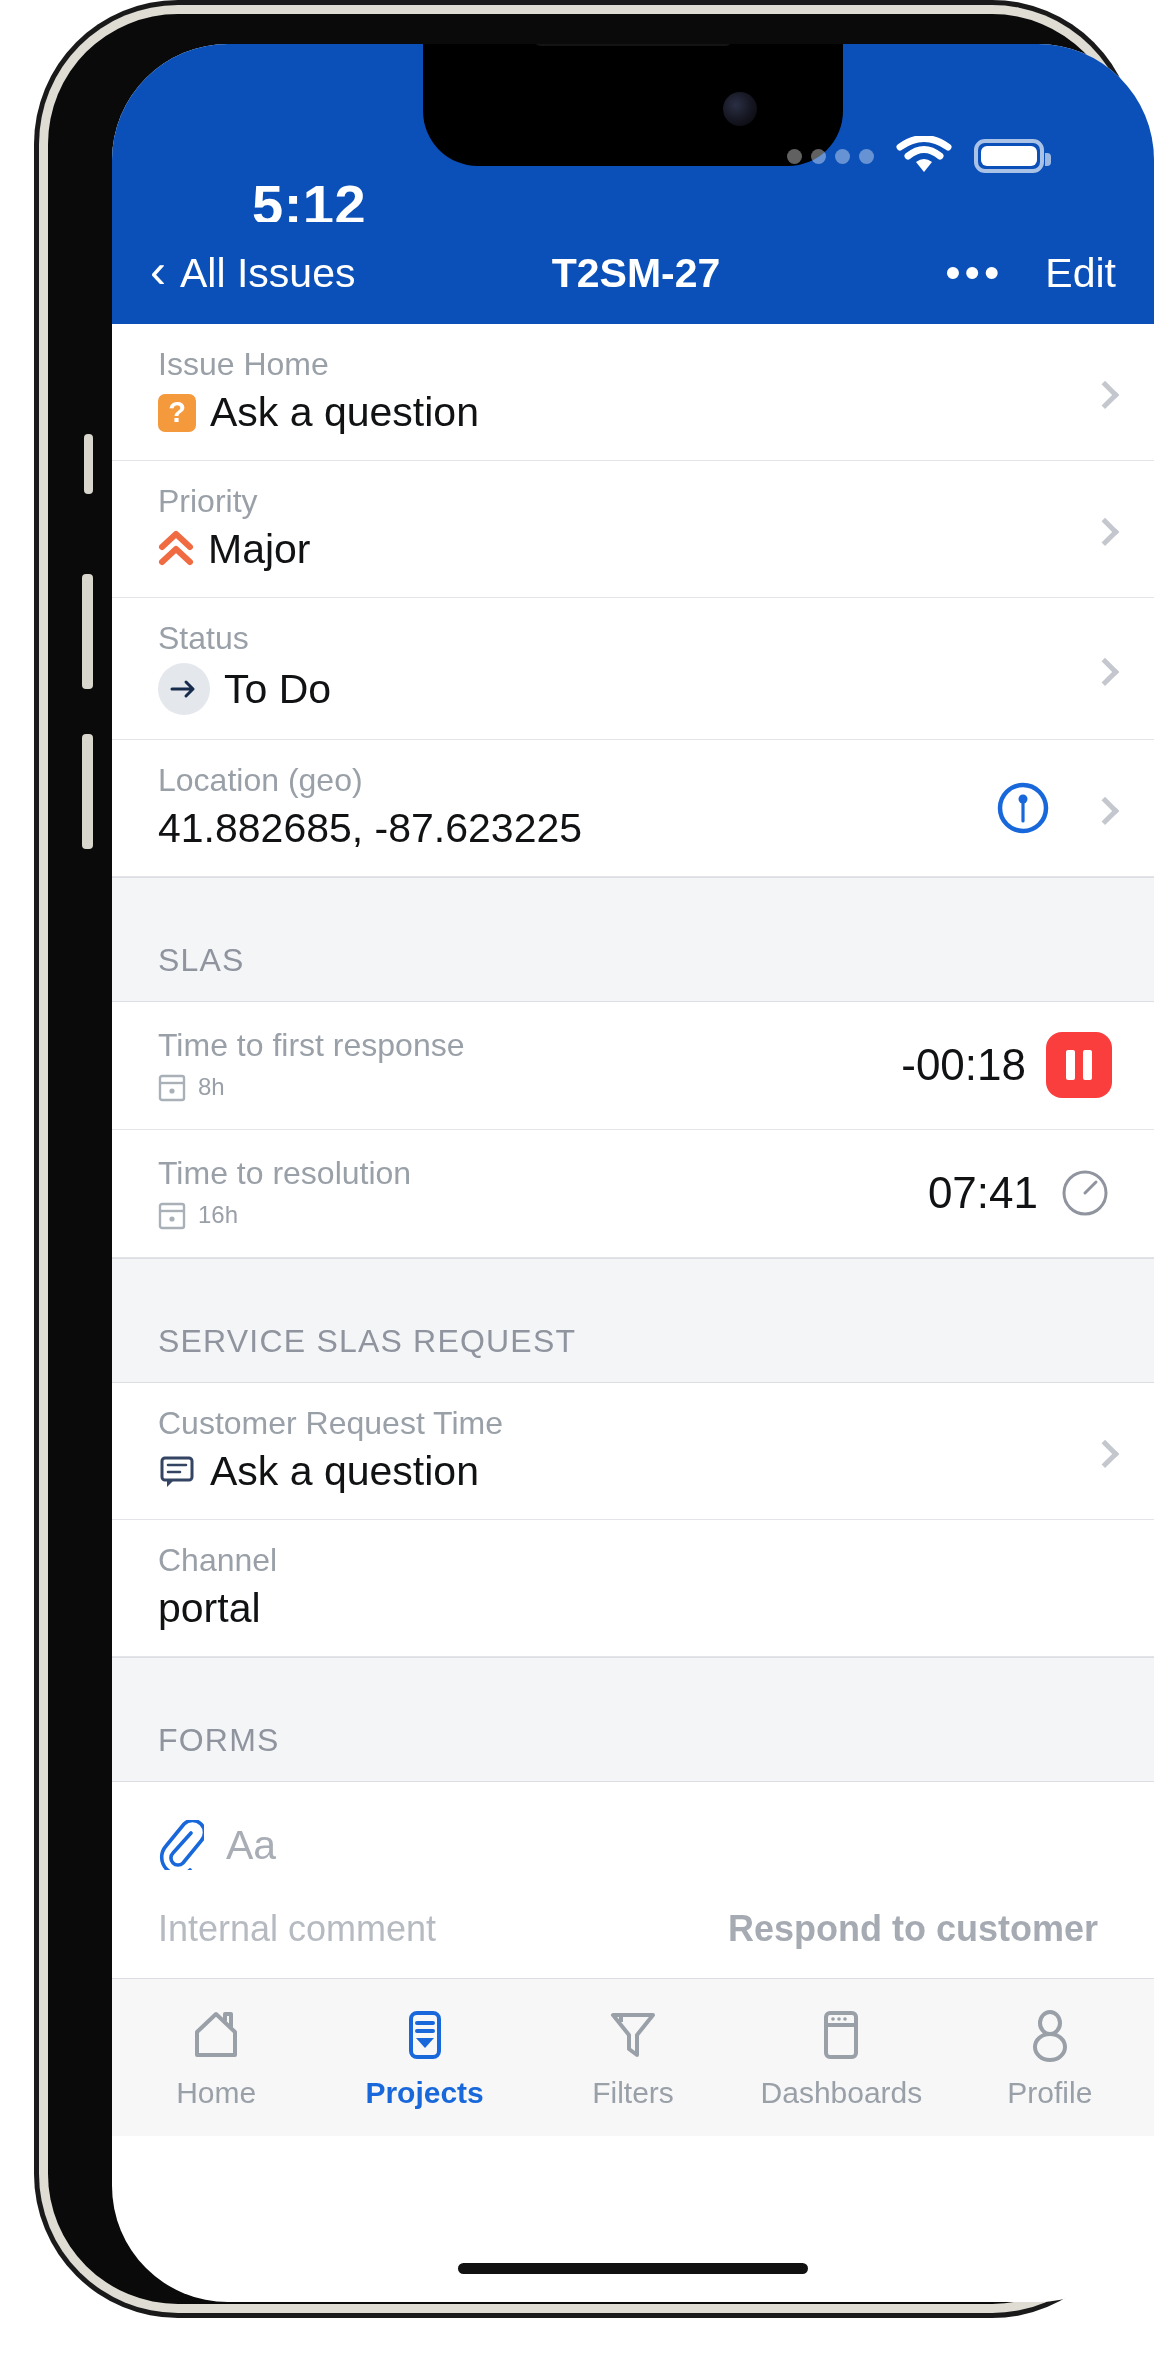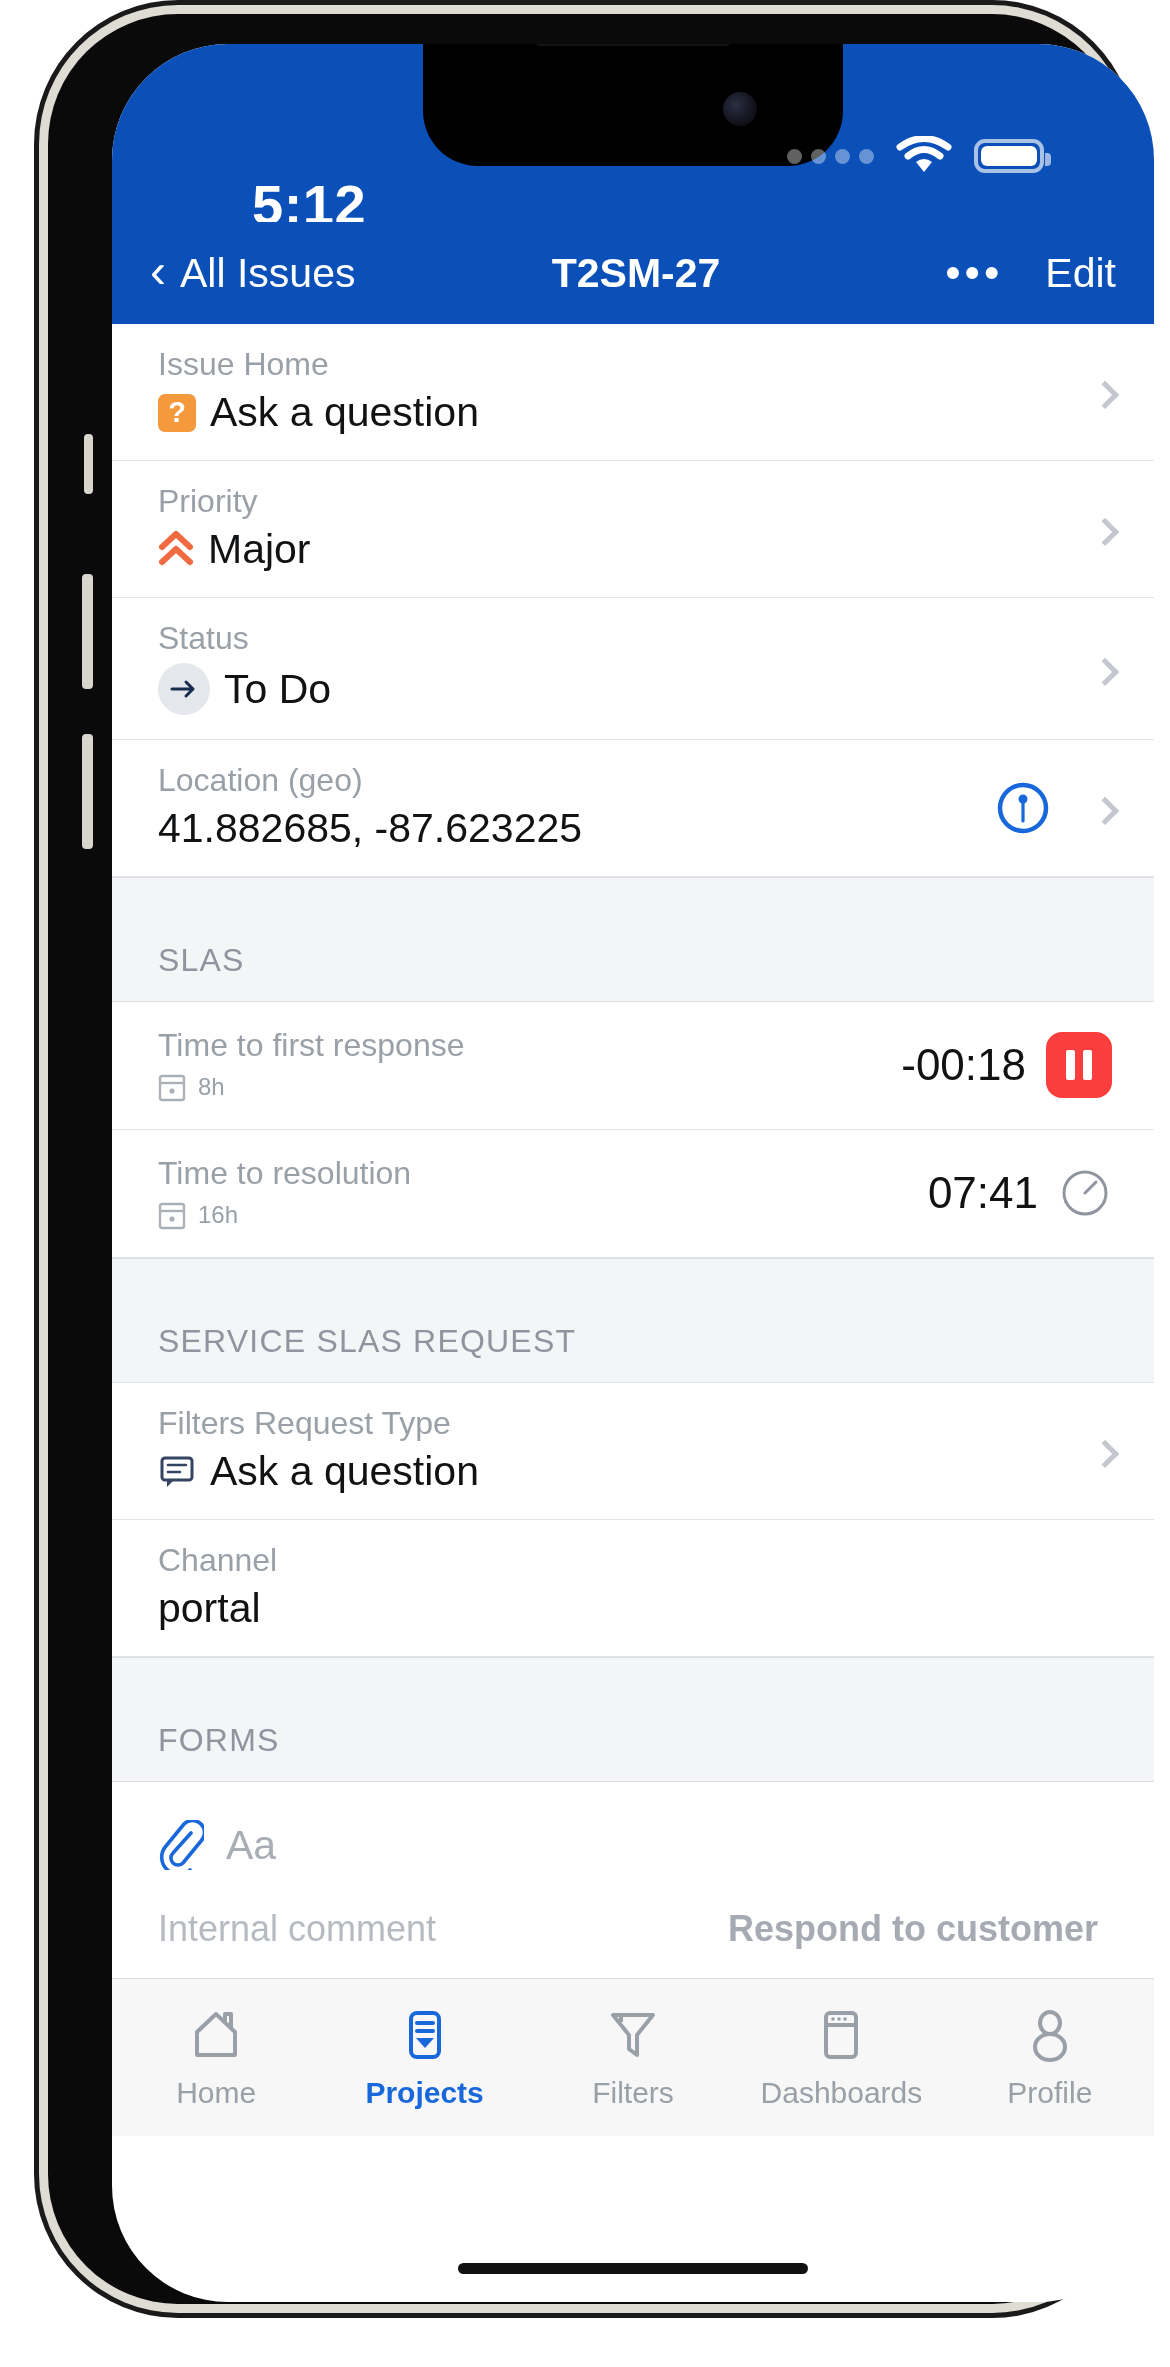--- a/index.html
+++ b/index.html
@@ -479,21 +479,21 @@
           <svg class="sla-clock" viewBox="0 0 54 54">
             <circle cx="27" cy="27" r="21" stroke="#8f949e" stroke-width="3" fill="none"></circle>
             <path d="M27 27 L38 16" stroke="#8f949e" stroke-width="3" stroke-linecap="round"></path>
           </svg>
         </div>
       </div>
 
       <div class="section-head">SERVICE SLAS REQUEST</div>
 
       <div class="field-row">
-        <div class="field-label">Filters Request Type</div>
+        <div class="field-label">Customer Request Time</div>
         <div class="field-value">
           <svg class="icon-request" viewBox="0 0 38 38">
             <rect x="4" y="5" width="30" height="22" rx="3" stroke="#344563" stroke-width="3" fill="#fff"></rect>
             <path d="M10 12 H28 M10 19 H22" stroke="#344563" stroke-width="2.6" stroke-linecap="round"></path>
             <path d="M9 27 L9 34 L16 27" fill="#344563"></path>
           </svg>
           <span>Ask a question</span>
         </div>
         <div class="chevron-right"></div>
       </div>

